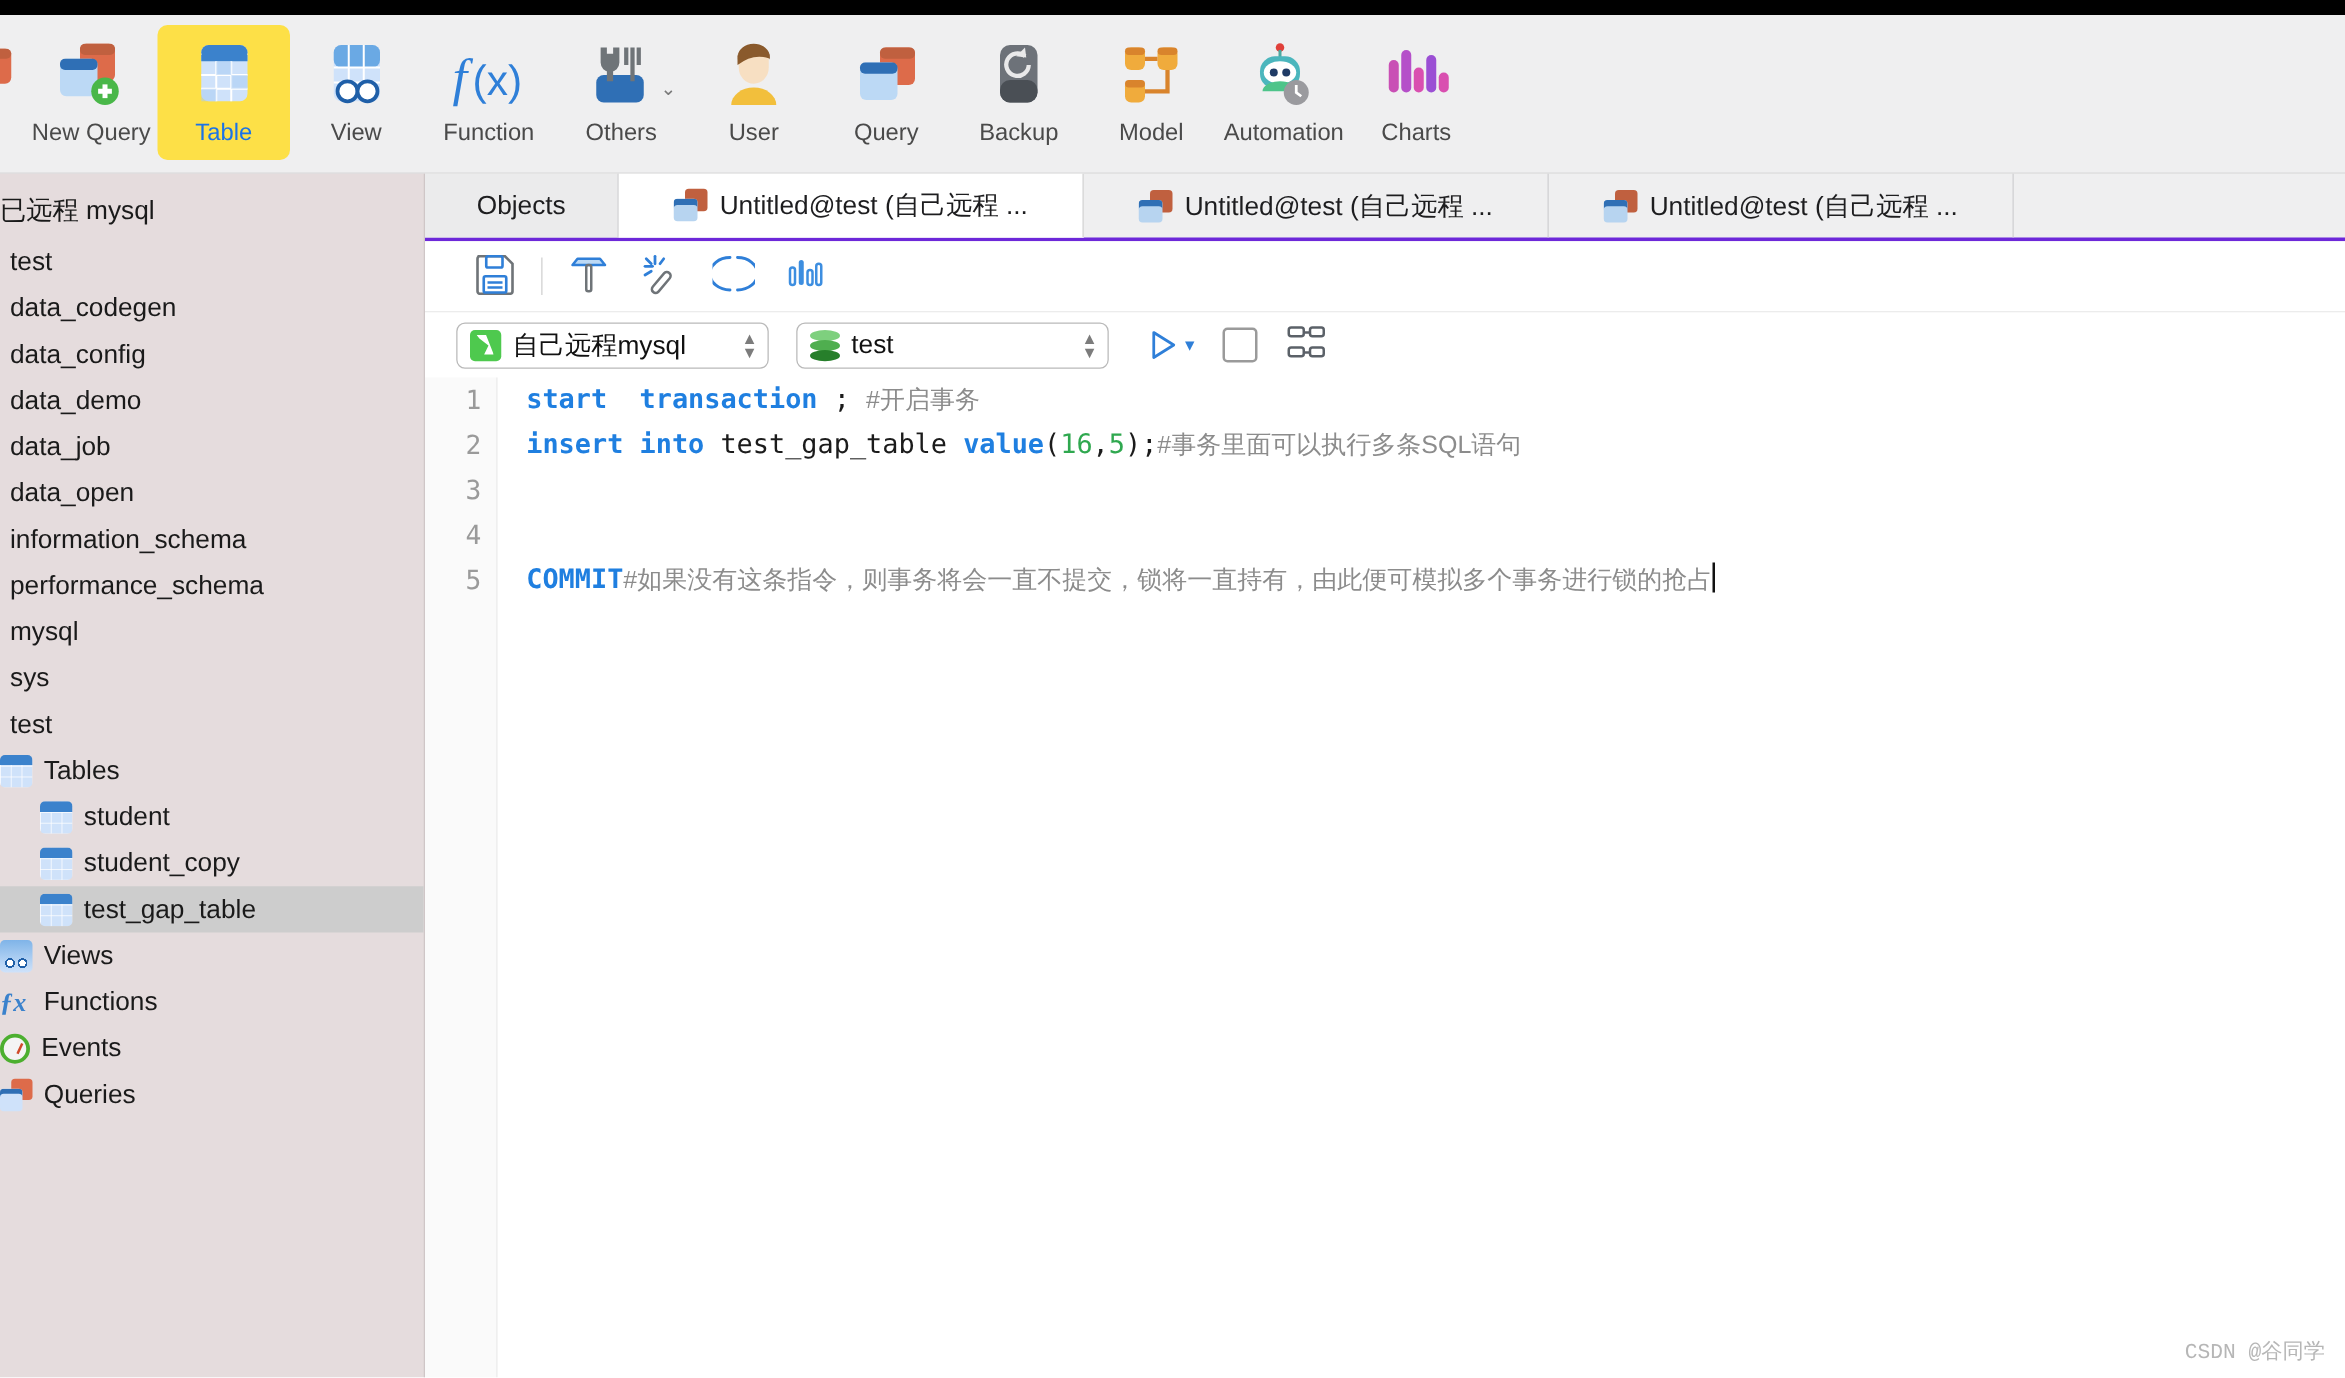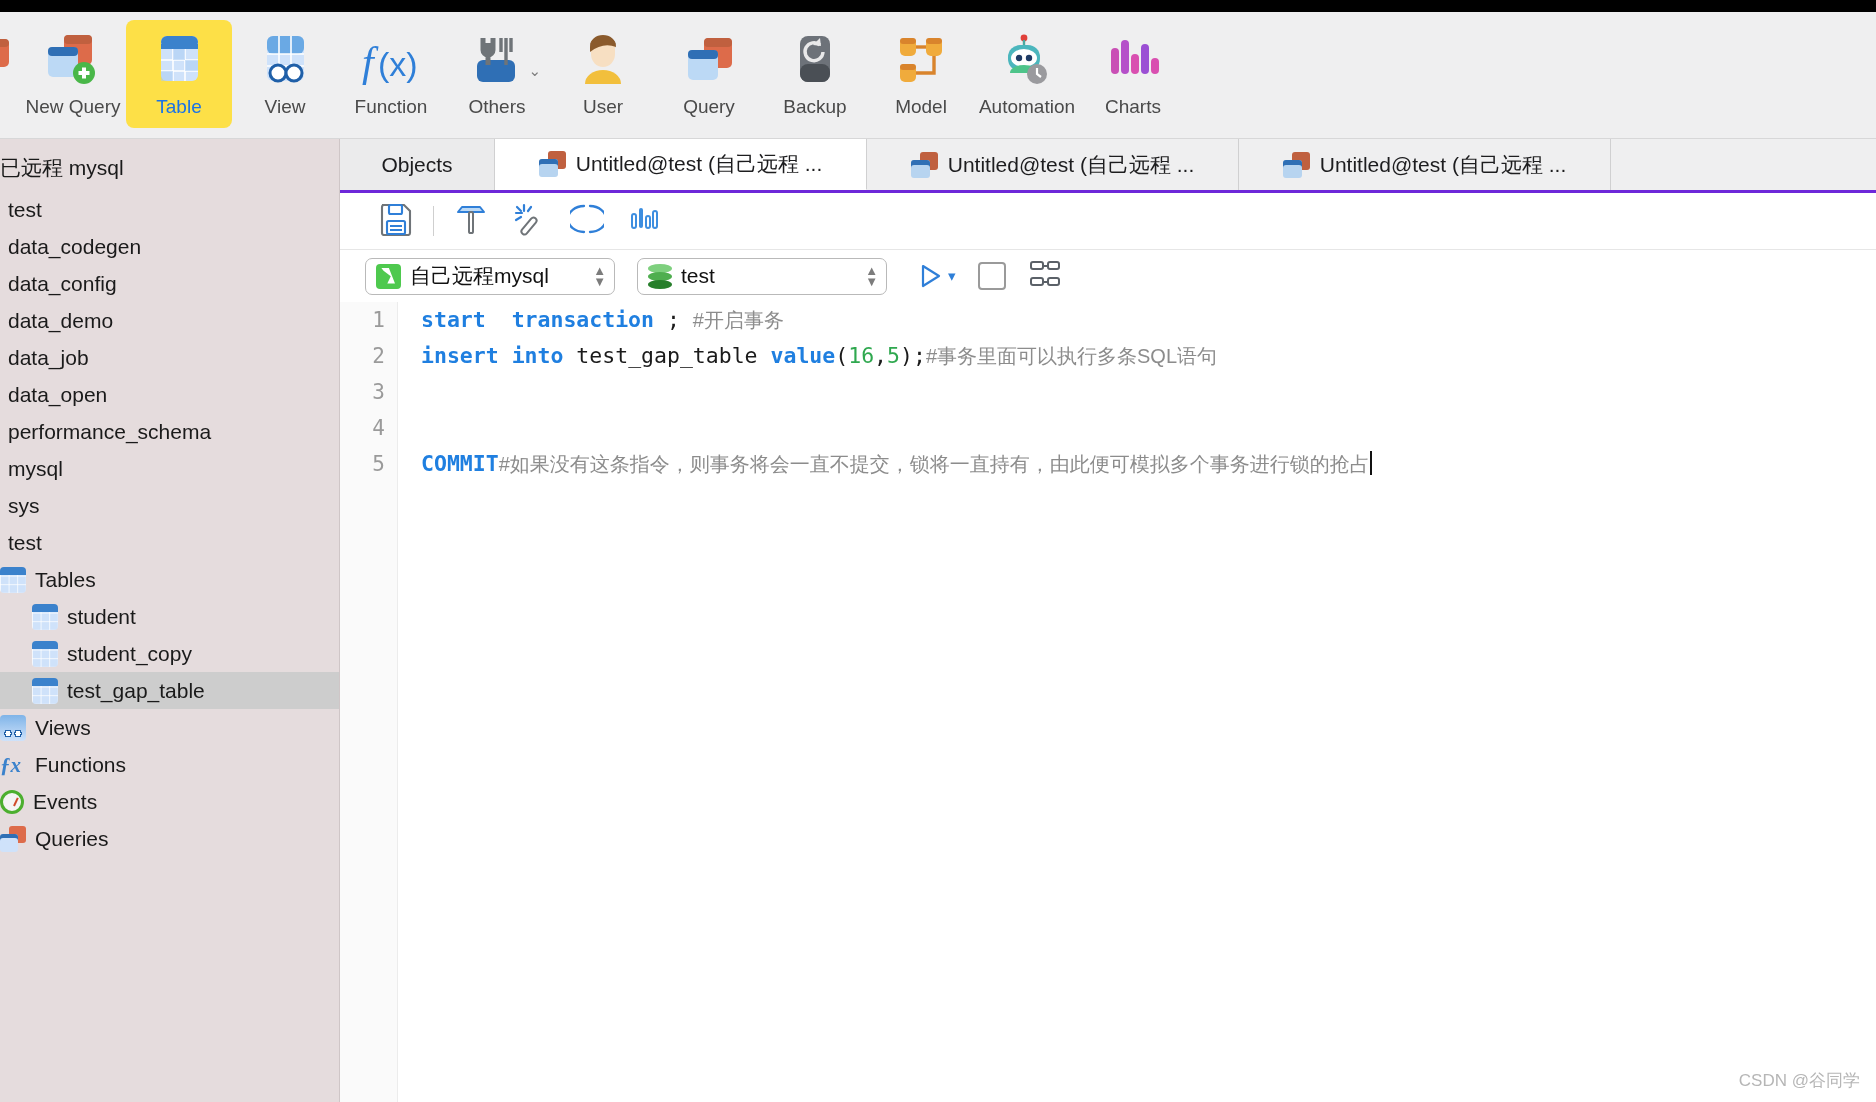--- a/index.html
+++ b/index.html
@@ -147,21 +147,21 @@
   .cline { height: 36px; line-height: 36px; font-size: 21.5px;
     font-family: "DejaVu Sans Mono", "Liberation Mono", monospace; white-space: pre; color: #1b1b1b; }
   .kw { color: #1f7fe0; font-weight: bold; }
   .num { color: #2fa84f; }
   .cm { color: #8c8c8c; font-family: "Liberation Sans", sans-serif; font-size: 20px; }
   .caret { display:inline-block; width:2px; height:24px; background:#111; vertical-align:-4px; }
 
   
   .watermark {
     position: absolute; right: 16px; bottom: 10px;
-    font-size: 17px; color: #b6b6b6; white-space: nowrap;
+    font-size: 17px; color: #b6b6b6; white-space: nowrap; font-family: Liberation Mono, monospace;
   }
 </style>
 </head>
 <body>
 
 <div id="app">
 
   <div class="topstrip"></div>
 
   <div class="toolbar">
@@ -354,20 +354,23 @@
     <div class="sb-row db">
       <span>data_demo</span>
       </div>
     <div class="sb-row db">
       <span>data_job</span>
       </div>
     <div class="sb-row db">
       <span>data_open</span>
       </div>
     <div class="sb-row db">
+      <span>information_schema</span>
+      </div>
+    <div class="sb-row db">
       <span>performance_schema</span>
       </div>
     <div class="sb-row db">
       <span>mysql</span>
       </div>
     <div class="sb-row db">
       <span>sys</span>
       </div>
     <div class="sb-row db">
       <span>test</span>

